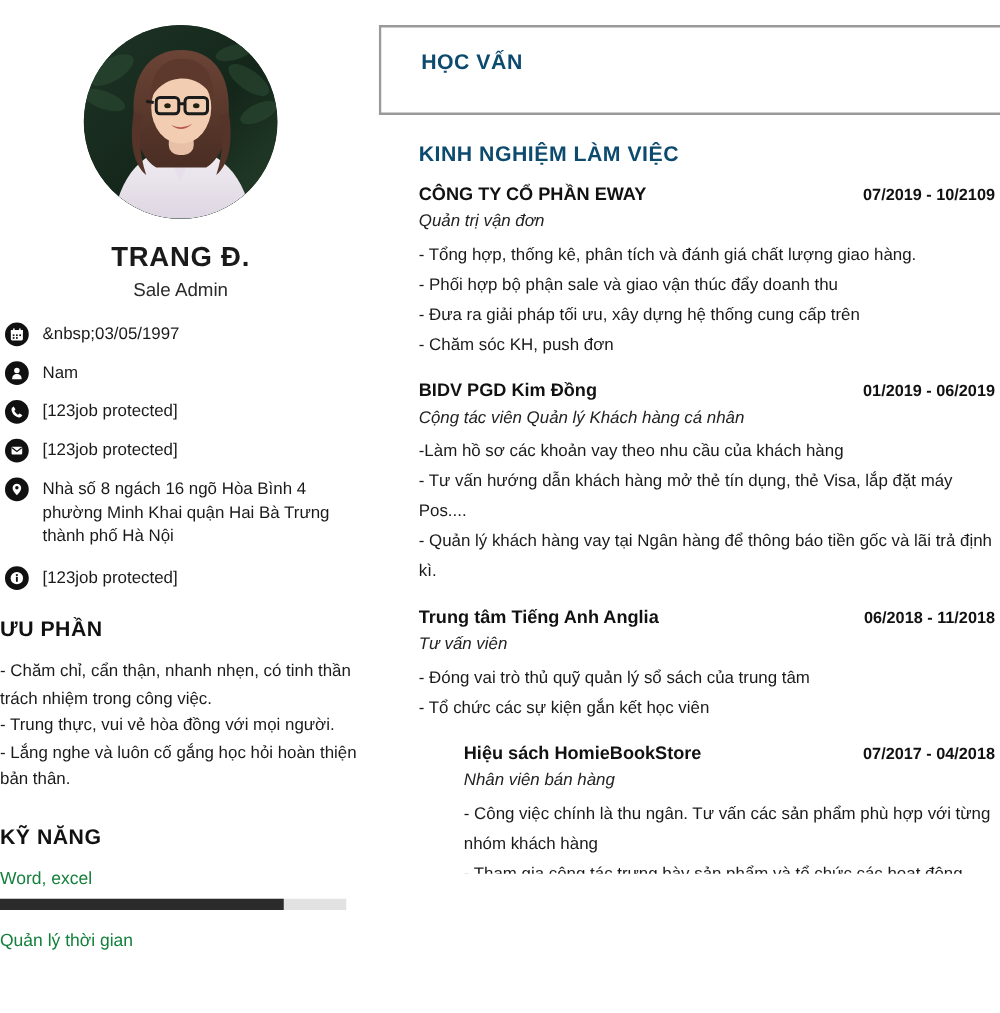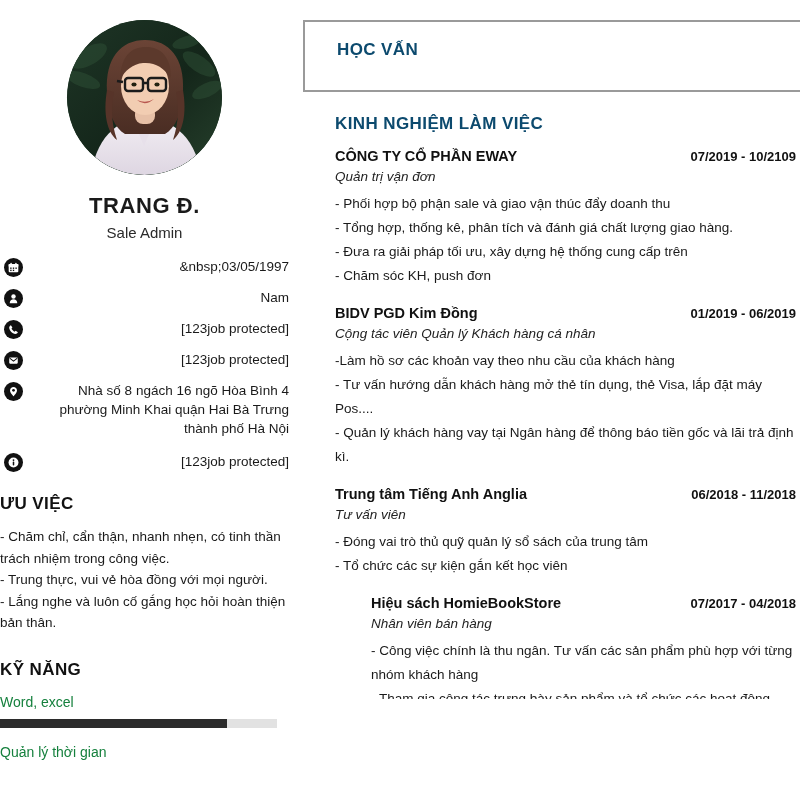--- a/index.html
+++ b/index.html
@@ -63,21 +63,20 @@
     margin-bottom: 16px;
   }
 
   
   .contact-list { margin-left: 4px; }
 
   .contact-row {
     display: flex;
     align-items: flex-start;
     margin-bottom: 11px;
-    text-align: right;
   }
 
   .c-icon {
     flex: 0 0 19px;
     width: 19px;
     height: 19px;
     border-radius: 50%;
     background: #111111;
     display: flex;
     align-items: center;
@@ -332,21 +331,21 @@
               <circle cx="8" cy="8" r="7.2"></circle>
               <circle cx="8" cy="4.4" r="1.3" fill="#111111"></circle>
               <rect x="6.9" y="6.4" width="2.2" height="6" rx="1" fill="#111111"></rect>
             </svg>
         </span>
         <span class="c-text">[123job protected]</span>
       </div>
 
     </div>
 
-    <div class="sec-head-left">ƯU VIỆC</div>
+    <div class="sec-head-left">ƯU PHẦN</div>
     <div>
       <div class="bullet-line">- Chăm chỉ, cẩn thận, nhanh nhẹn, có tinh thần trách nhiệm trong công việc.</div>
       <div class="bullet-line"> - Trung thực, vui vẻ hòa đồng với mọi người.</div>
       <div class="bullet-line"> - Lắng nghe và luôn cố gắng học hỏi hoàn thiện bản thân.</div>
     </div>
 
     <div class="sec-head-left" style="margin-top:26px;">KỸ NĂNG</div>
     <div>
       <div>
         <div class="skill-name">Word, excel</div>
@@ -369,22 +368,22 @@
 
     <div class="exp-wrap">
       <div class="sec-head-right">KINH NGHIỆM LÀM VIỆC</div>
 
       <div class="exp-block">
         <div class="entry-row">
           <span class="entry-title">CÔNG TY CỔ PHẦN EWAY</span>
           <span class="entry-date">07/2019 - 10/2109</span>
         </div>
         <div class="entry-sub">Quản trị vận đơn</div>
+        <div class="exp-bullet">- Tổng hợp, thống kê, phân tích và đánh giá chất lượng giao hàng.</div>
         <div class="exp-bullet">- Phối hợp bộ phận sale và giao vận thúc đẩy doanh thu</div>
-        <div class="exp-bullet">- Tổng hợp, thống kê, phân tích và đánh giá chất lượng giao hàng.</div>
         <div class="exp-bullet">- Đưa ra giải pháp tối ưu, xây dựng hệ thống cung cấp trên</div>
         <div class="exp-bullet">- Chăm sóc KH, push đơn</div>
       </div>
 
       <div class="exp-block">
         <div class="entry-row">
           <span class="entry-title">BIDV PGD Kim Đồng</span>
           <span class="entry-date">01/2019 - 06/2019</span>
         </div>
         <div class="entry-sub">Cộng tác viên Quản lý Khách hàng cá nhân</div>

